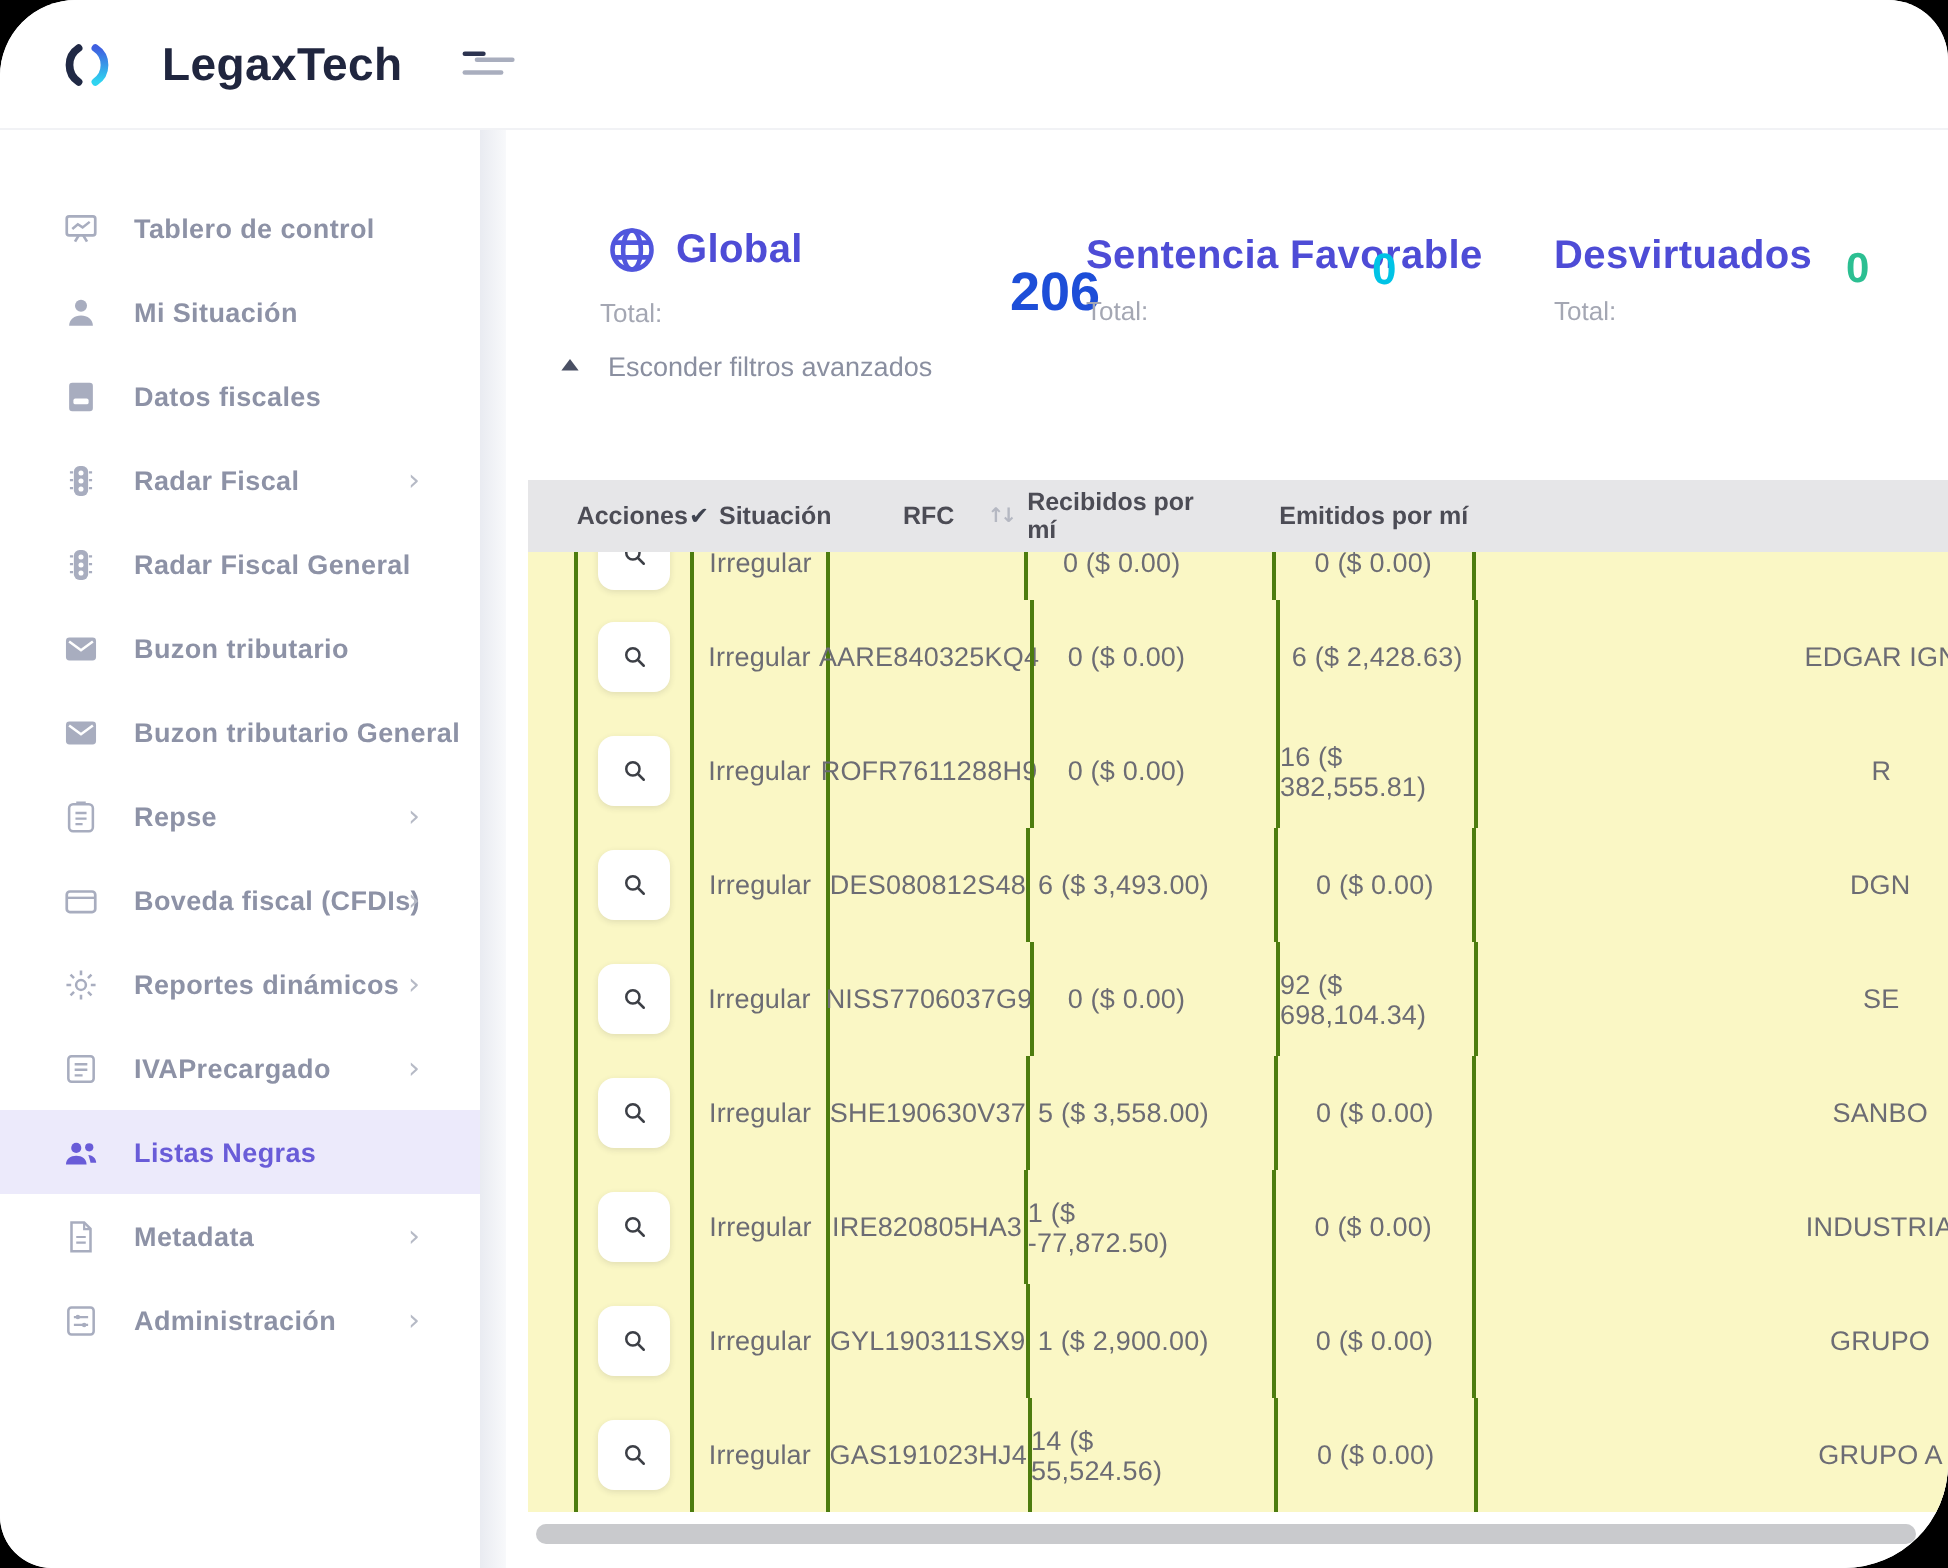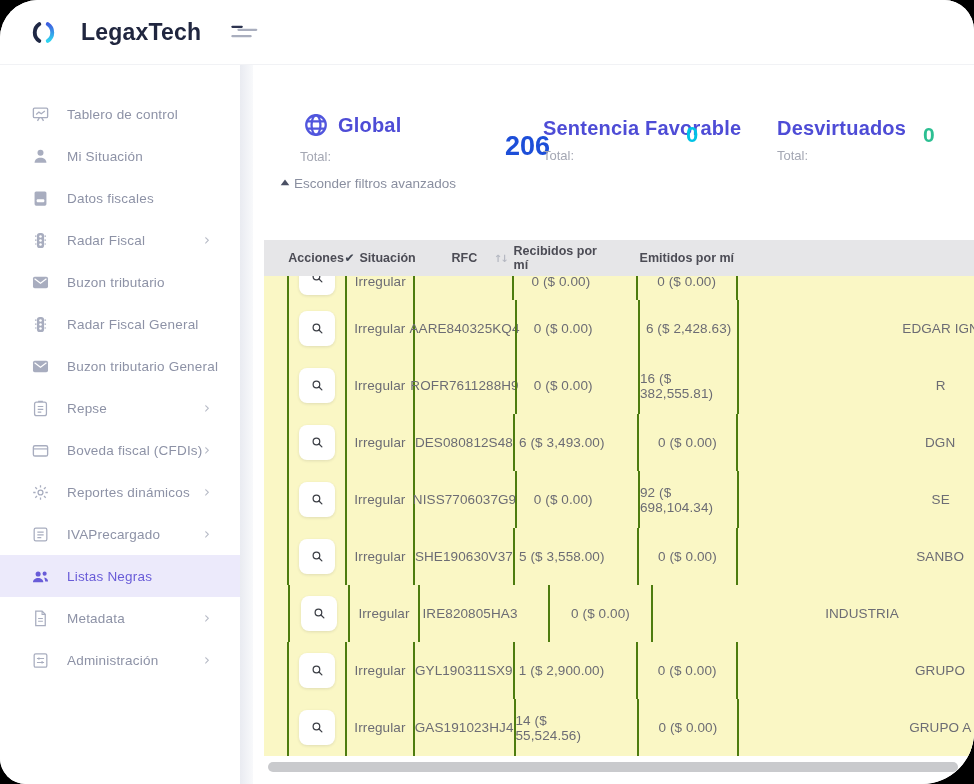--- a/index.html
+++ b/index.html
@@ -11,21 +11,21 @@
   .logo{display:flex;align-items:center;gap:24px;padding-left:30px;}
   .logo-mark{width:27px;height:27px;display:inline-flex;}
   .brand{font-size:23px;font-weight:700;color:#20263f;letter-spacing:.2px;}
   .hamburger{margin-left:26px;cursor:pointer;display:inline-flex;padding:4px;}
 
   
   .sidebar{position:absolute;top:65px;left:0;width:240px;bottom:0;background:#fff;padding-top:28px;z-index:4;}
   .side-item{position:relative;display:flex;align-items:center;height:42px;padding-left:31px;color:#8d92a6;font-size:13.5px;cursor:pointer;white-space:nowrap;}
   .side-icon{width:19px;height:19px;color:#a8adbf;margin-right:17px;display:inline-flex;flex:0 0 19px;}
   .side-icon svg{width:100%;height:100%;}
-  .side-label{letter-spacing:.2px;}
+  .side-label{letter-spacing:.2px;font-weight:bold;}
   .side-chevron{position:absolute;right:30px;color:#b6bac6;font-size:15px;line-height:1;font-family:"DejaVu Sans",sans-serif;}
   .side-item.active{background:#eceafb;color:#695cd8;text-align:right;}
   .side-item.active .side-icon{color:#695cd8;}
   .side-strip{position:absolute;top:65px;left:240px;width:13px;bottom:0;background:linear-gradient(to right,#e9ebf1,#f8f9fb);z-index:3;}
 
   
   .main{position:absolute;top:65px;left:253px;right:0;bottom:0;background:#fff;}
 
   .stat-global-head{position:absolute;left:50px;top:47px;display:flex;align-items:center;gap:9px;}
   .globe{width:26px;height:26px;display:inline-flex;color:#5156dd;}
@@ -34,21 +34,21 @@
   .stat-total{position:absolute;font-size:13px;color:#a4a7b3;}
   .g-total{left:47px;top:84px;}
   .s-total{left:290px;top:83px;}
   .d-total{left:524px;top:83px;}
   .stat-global-value{position:absolute;left:252px;top:66px;font-size:27px;font-weight:700;color:#7b6ce1;}
   .stat-sent-title{position:absolute;left:290px;top:52px;}
   .stat-sent-value{position:absolute;left:433px;top:57px;font-size:22px;font-weight:700;color:#00c3e6;}
   .stat-desv-title{position:absolute;left:524px;top:52px;}
   .stat-desv-value{position:absolute;left:670px;top:58px;font-size:21px;font-weight:700;color:#2cbf92;}
 
-  .filters-toggle{position:absolute;left:27px;top:111px;display:flex;align-items:center;gap:4px;font-size:13.5px;color:#8a8fa0;cursor:pointer;}
+  .filters-toggle{position:absolute;left:27px;top:111px;display:flex;align-items:center;gap:14px;font-size:13.5px;color:#8a8fa0;cursor:pointer;}
   .caret-up{display:inline-flex;margin-top:-2px;}
 
   
   .table-wrap{position:absolute;left:11px;top:175px;width:710px;overflow:hidden;}
   .thead{display:flex;height:36px;background:#e6e6e8;align-items:stretch;width:878px;}
   .th{display:flex;align-items:center;justify-content:center;font-size:12.5px;font-weight:700;color:#4c4c55;box-sizing:border-box;position:relative;gap:5px;}
   .tbody{width:878px;}
   .tr{display:flex;height:57px;background:#faf7c5;align-items:center;width:878px;}
   .tr.partial{height:24px;overflow:hidden;align-items:flex-start;}
   .td{display:flex;align-items:center;justify-content:center;height:100%;font-size:13.5px;color:#6c6c74;box-sizing:border-box;letter-spacing:.1px;}
@@ -138,37 +138,37 @@
               <circle cx="12" cy="17" r="1.6" fill="#fff"></circle>
               <path d="M5 6.5h2M5 11.5h2M5 16.5h2M17 6.5h2M17 11.5h2M17 16.5h2" stroke="currentColor" stroke-width="1.4"></path>
             </svg>
           </span>
           <span class="side-label">Radar Fiscal</span>
           <span class="side-chevron">›</span>
         </div>
         <div class="side-item">
           <span class="side-icon">
             <svg viewBox="0 0 24 24">
-              <rect x="2.5" y="4.8" width="19" height="14.4" rx="2.2" fill="currentColor"></rect>
-              <path d="M4.5 7.2l7.5 5.6 7.5-5.6" fill="none" stroke="#fff" stroke-width="1.6"></path>
-            </svg>
-          </span>
-          <span class="side-label">Buzon tributario</span>
-        </div>
-        <div class="side-item">
-          <span class="side-icon">
-            <svg viewBox="0 0 24 24">
               <rect x="7.5" y="2.5" width="9" height="19" rx="3.6" fill="currentColor"></rect>
               <circle cx="12" cy="7" r="1.6" fill="#fff"></circle>
               <circle cx="12" cy="12" r="1.6" fill="#fff"></circle>
               <circle cx="12" cy="17" r="1.6" fill="#fff"></circle>
               <path d="M5 6.5h2M5 11.5h2M5 16.5h2M17 6.5h2M17 11.5h2M17 16.5h2" stroke="currentColor" stroke-width="1.4"></path>
             </svg>
           </span>
           <span class="side-label">Radar Fiscal General</span>
+        </div>
+        <div class="side-item">
+          <span class="side-icon">
+            <svg viewBox="0 0 24 24">
+              <rect x="2.5" y="4.8" width="19" height="14.4" rx="2.2" fill="currentColor"></rect>
+              <path d="M4.5 7.2l7.5 5.6 7.5-5.6" fill="none" stroke="#fff" stroke-width="1.6"></path>
+            </svg>
+          </span>
+          <span class="side-label">Buzon tributario</span>
         </div>
         <div class="side-item">
           <span class="side-icon">
             <svg viewBox="0 0 24 24">
               <rect x="2.5" y="4.8" width="19" height="14.4" rx="2.2" fill="currentColor"></rect>
               <path d="M4.5 7.2l7.5 5.6 7.5-5.6" fill="none" stroke="#fff" stroke-width="1.6"></path>
             </svg>
           </span>
           <span class="side-label">Buzon tributario General</span>
         </div>
@@ -483,20 +483,23 @@
                   </svg>
                 </span>
               </button>
             </div>
             <div class="td c-sit sep">
               <span class="cell-text">Irregular</span>
             </div>
             <div class="td c-rfc sep">
               <span class="cell-text">IRE820805HA3</span>
             </div>
+            <div class="td c-rec sep">
+              <span class="cell-text">1 ($ -77,872.50)</span>
+            </div>
             <div class="td c-emi sep">
               <span class="cell-text">0 ($ 0.00)</span>
             </div>
             <div class="td c-nom sep">
               <span class="cell-text">INDUSTRIA</span>
             </div>
           </div>
           <div class="tr">
             <div class="td c-spacer"></div>
             <div class="td c-act sep">

